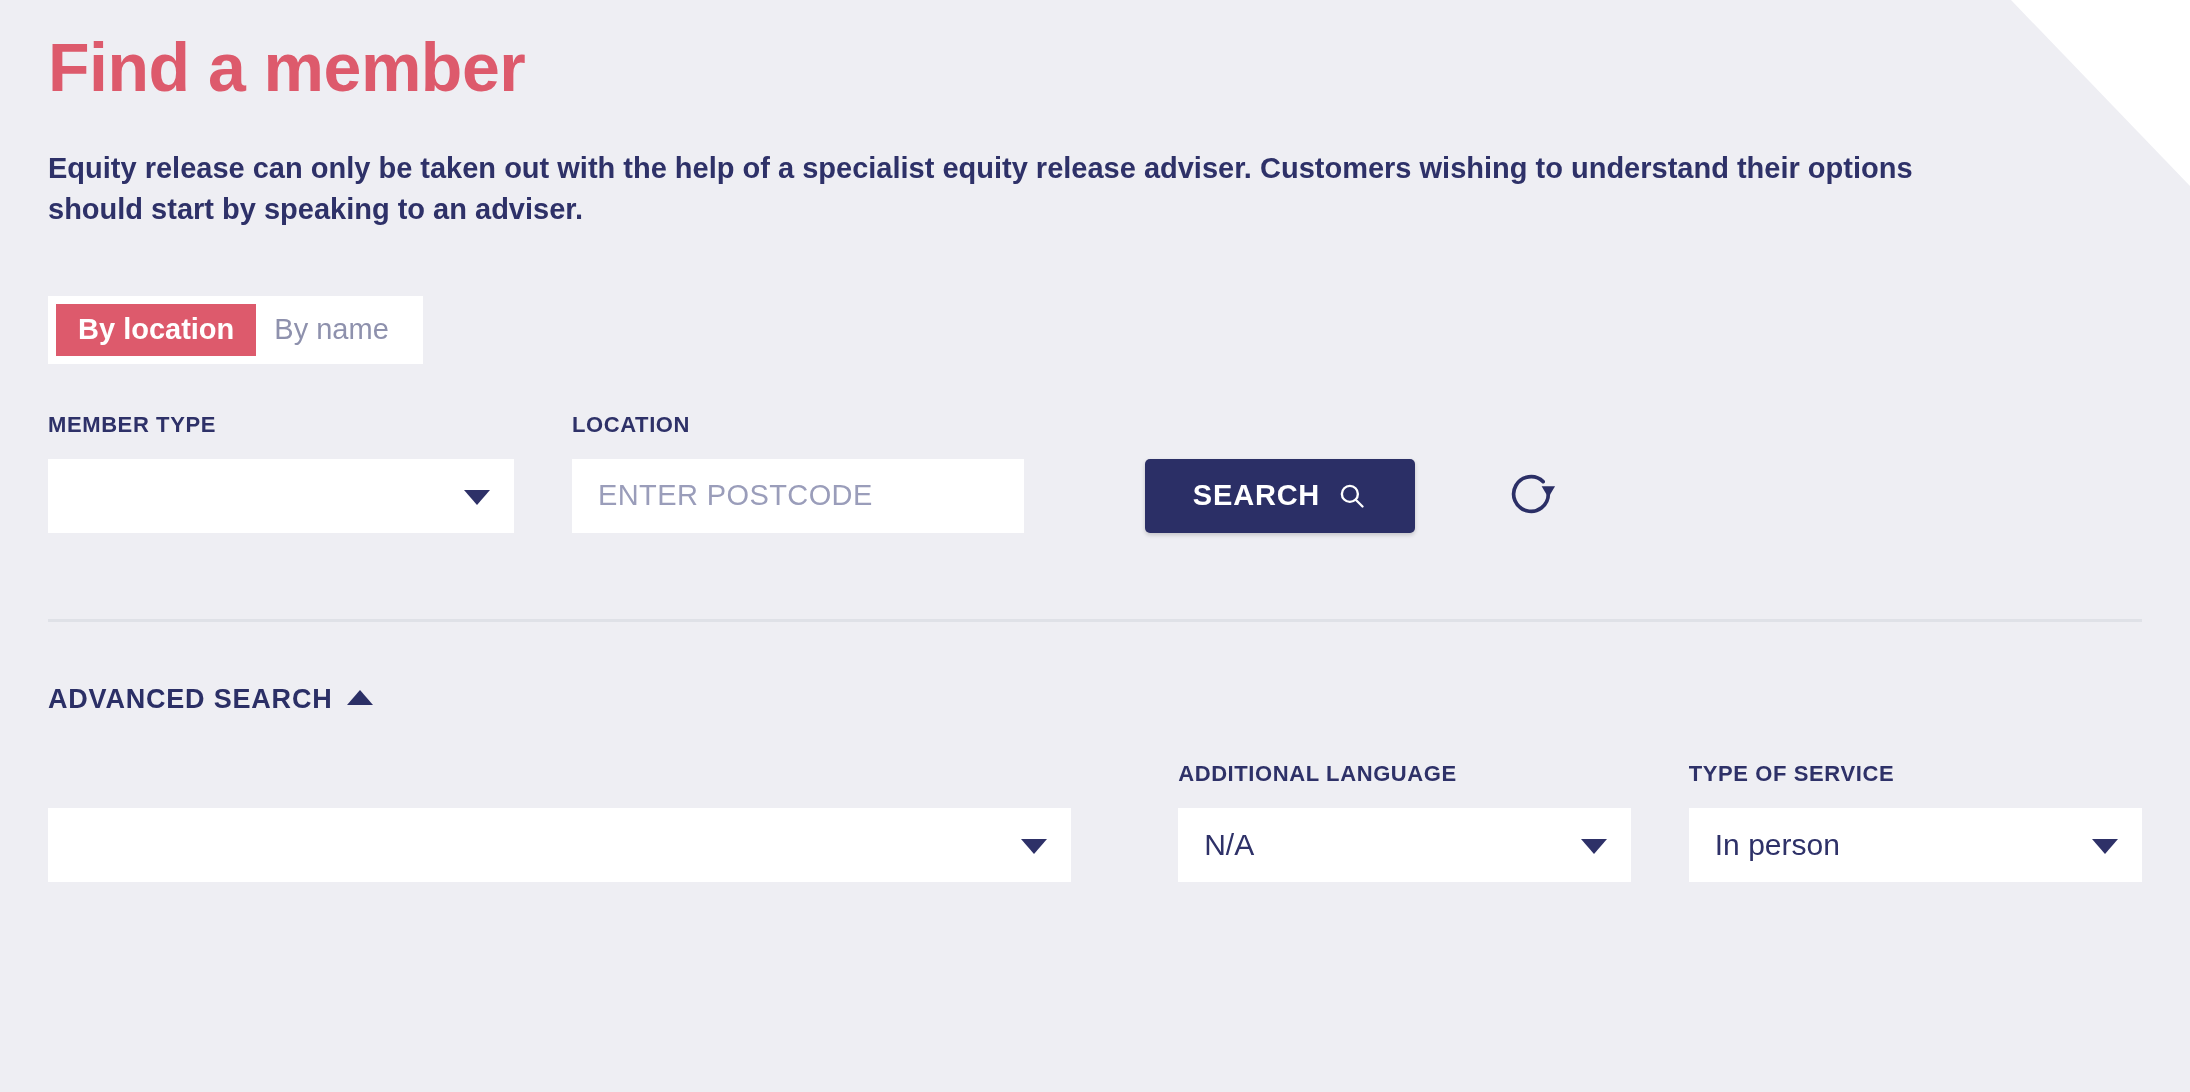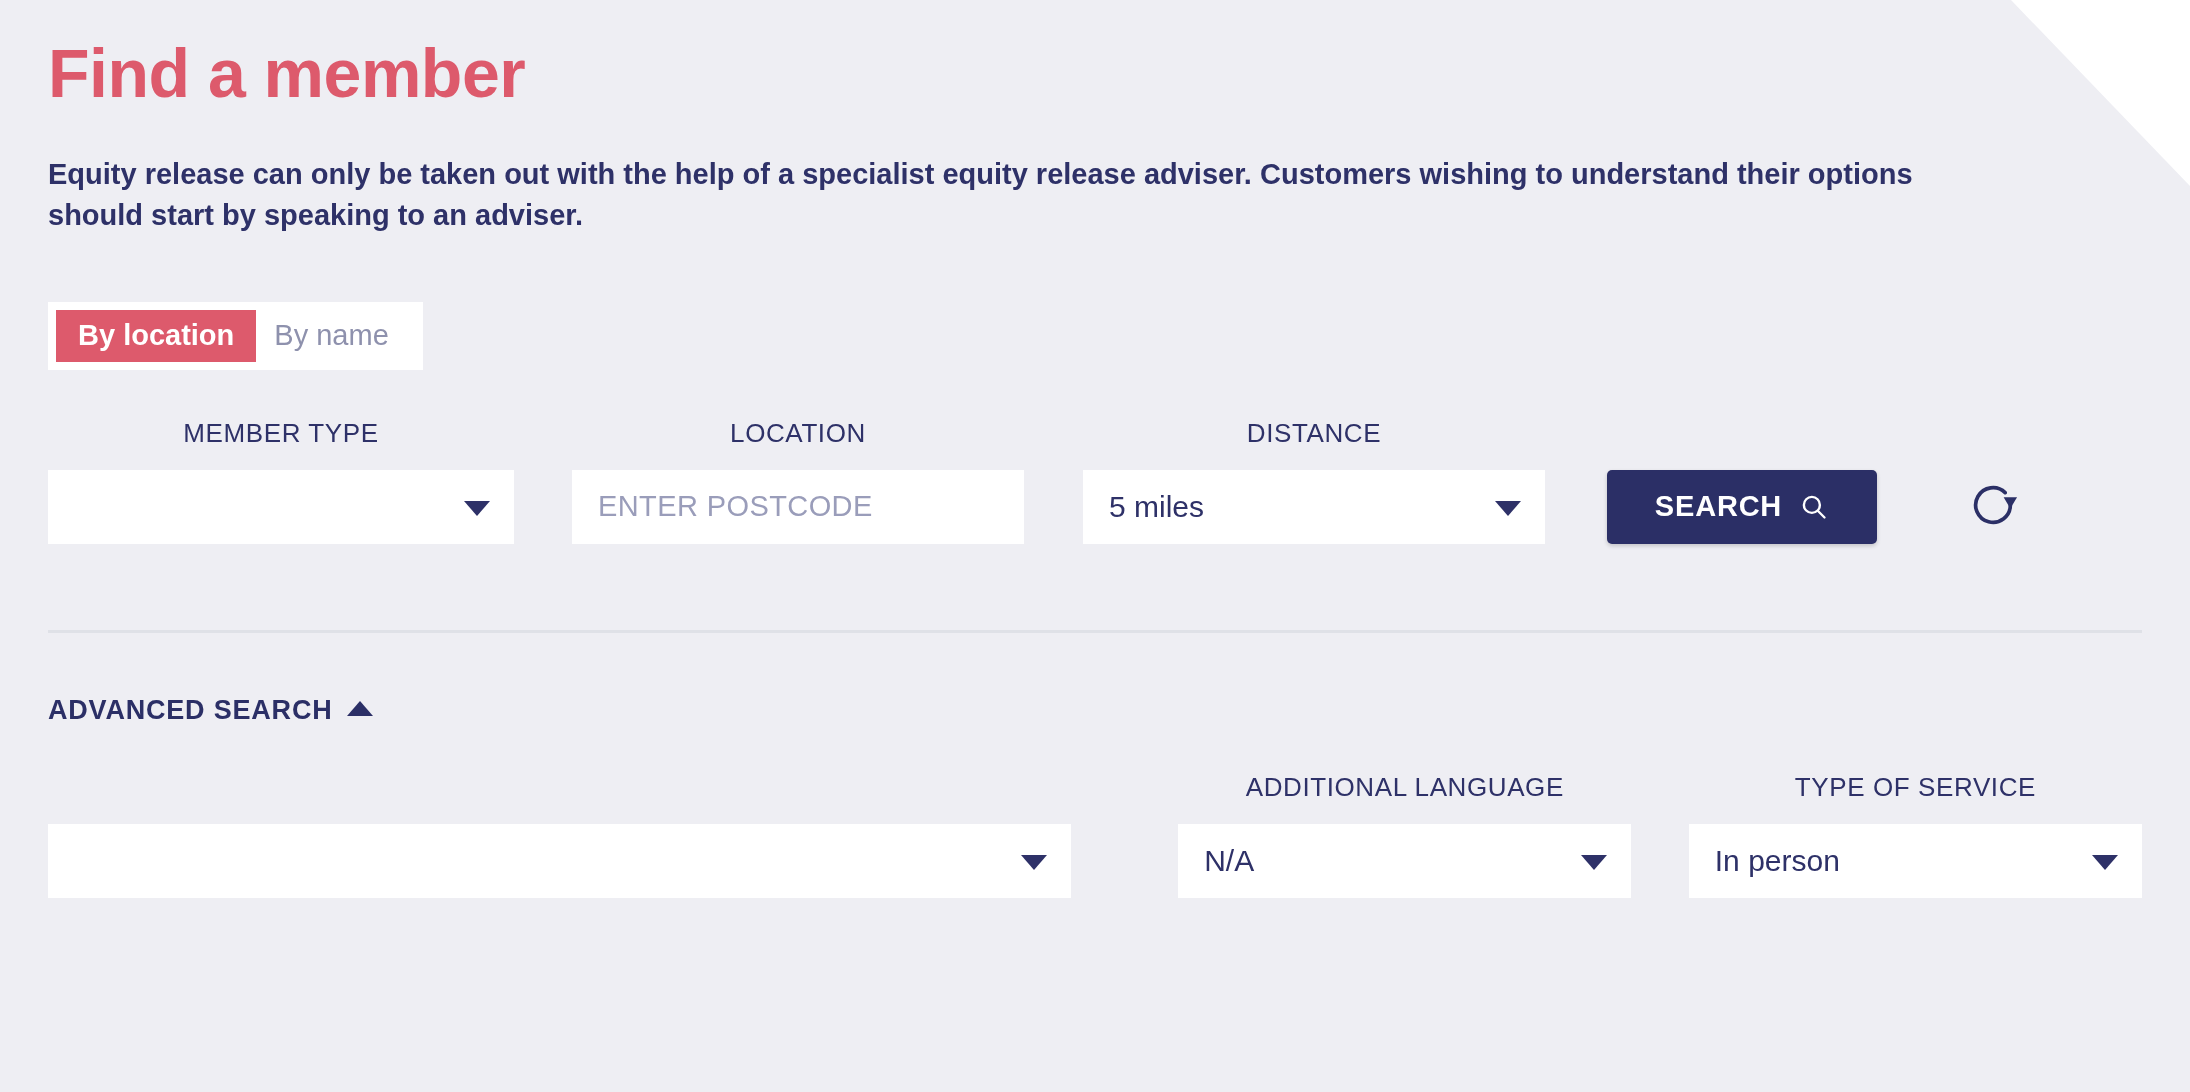--- a/index.html
+++ b/index.html
@@ -21,21 +21,21 @@
     width: 2190px;
     height: 1092px;
     background: #eeeef3;
     -webkit-clip-path: polygon(0 0, 2011px 0, 2190px 186px, 2190px 1092px, 0 1092px);
     clip-path: polygon(0 0, 2011px 0, 2190px 186px, 2190px 1092px, 0 1092px);
   }
 
   .content {
     position: absolute;
     left: 48px;
-    top: 6px;
+    top: 0;
     width: 2094px;
   }
 
   
   .page-title {
     color: #dd5a6c;
     font-size: 68px;
     font-weight: 700;
     letter-spacing: -0.5px;
     line-height: 1;
@@ -87,27 +87,26 @@
   .field-row {
     display: flex;
     align-items: flex-end;
     margin-top: 48px;
   }
 
   .field { display: flex; flex-direction: column; }
 
   .field-label {
     color: #2e3168;
-    font-size: 26px;
-    font-weight: 400;
+    font-size: 22px;
+    font-weight: 700;
     letter-spacing: 0.6px;
     margin-bottom: 21px;
     text-transform: uppercase;
     white-space: nowrap;
-    text-align: center;
   }
 
   .control {
     position: relative;
     height: 74px;
     background: #ffffff;
     display: flex;
     align-items: center;
     padding: 12px 26px;
     font-size: 30px;
@@ -244,27 +243,20 @@
 
       <div class="field w-location">
         <div class="field-label">LOCATION</div>
         <div class="control">
           <span class="placeholder">ENTER POSTCODE</span>
         </div>
       </div>
 
       <div class="gap-b"></div>
 
-      <div class="field w-distance">
-        <div class="field-label">DISTANCE</div>
-        <div class="control">
-          <span class="value">5 miles</span>
-          <span class="caret"></span>
-        </div>
-      </div>
 
       <div class="gap-c"></div>
 
       <button class="search-btn">
         <span>SEARCH</span>
         <span>
           <svg width="30" height="30" viewBox="0 0 24 24" fill="none" stroke="#ffffff" stroke-width="1.9" stroke-linecap="round">
             <circle cx="10.3" cy="10.3" r="6.4"></circle>
             <line x1="15.2" y1="15.2" x2="20.4" y2="20.4"></line>
           </svg>

